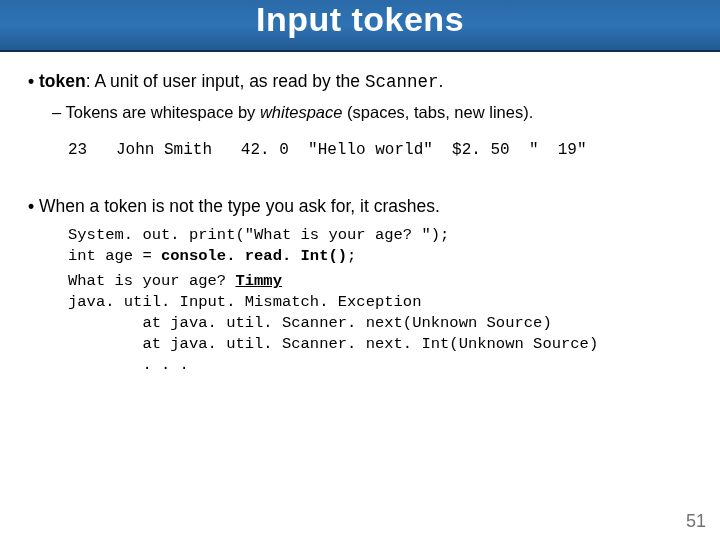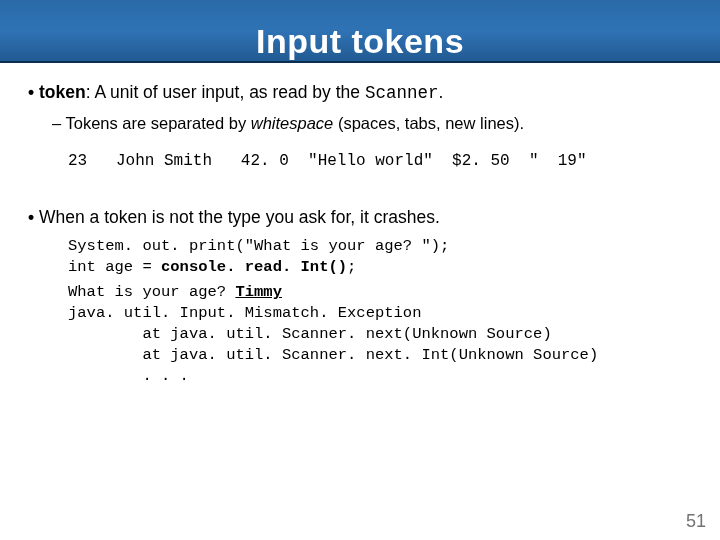--- a/index.html
+++ b/index.html
@@ -1,24 +1,24 @@
 <!DOCTYPE html>
 <html><head>
 <meta charset="utf-8">
 <style>
   * { margin: 0; padding: 0; box-sizing: border-box; }
   html, body { width: 720px; height: 540px; background: #fff; font-family: Verdana, Geneva, sans-serif; overflow: hidden; }
   .slide { width: 720px; height: 540px; position: relative; }
   .title-bar {
     width: 100%;
-    height: 63px;
+    height: 52px;
     background: linear-gradient(to bottom, #2a6aa8 0%, #2f73b5 50%, #225a92 100%);
     border-bottom: 2px solid #0b2f52;
     display: flex;
-    align-items: flex-end;
+    align-items: flex-start;
     justify-content: center;
   }
   .title-bar h1 {
     color: #fff;
     font-size: 34px;
     font-weight: bold;
     letter-spacing: 0.5px;
   }
   .content {
     padding: 18px 28px 0 28px;
@@ -81,21 +81,21 @@
   <div class="title-bar">
     <h1>Input tokens</h1>
   </div>
 
   <div class="content">
 
     <ul class="lvl1">
       <li><span class="term">token</span><span>: </span><span>A unit of user input, as read by the </span><span class="mono">Scanner</span><span>.</span>
 
         <ul class="lvl2">
-          <li><span>Tokens are separated by </span><span class="italic">whitespace</span><span> (spaces, tabs, new lines).</span></li>
+          <li><span>Tokens are whitespace by </span><span class="italic">whitespace</span><span> (spaces, tabs, new lines).</span></li>
         </ul>
 
         <div class="code-line">23   John Smith   42. 0  "Hello world"  $2. 50  "  19"</div>
       </li>
 
       <li style="margin-top:34px;"><span>When a token is not the type you ask for, it crashes.</span>
 
         <div class="code-block"><span>System. out. print("What is your age? ");</span>
 <span>int age = </span><span class="bold-mono">console. read. Int()</span><span>;</span></div>
 

